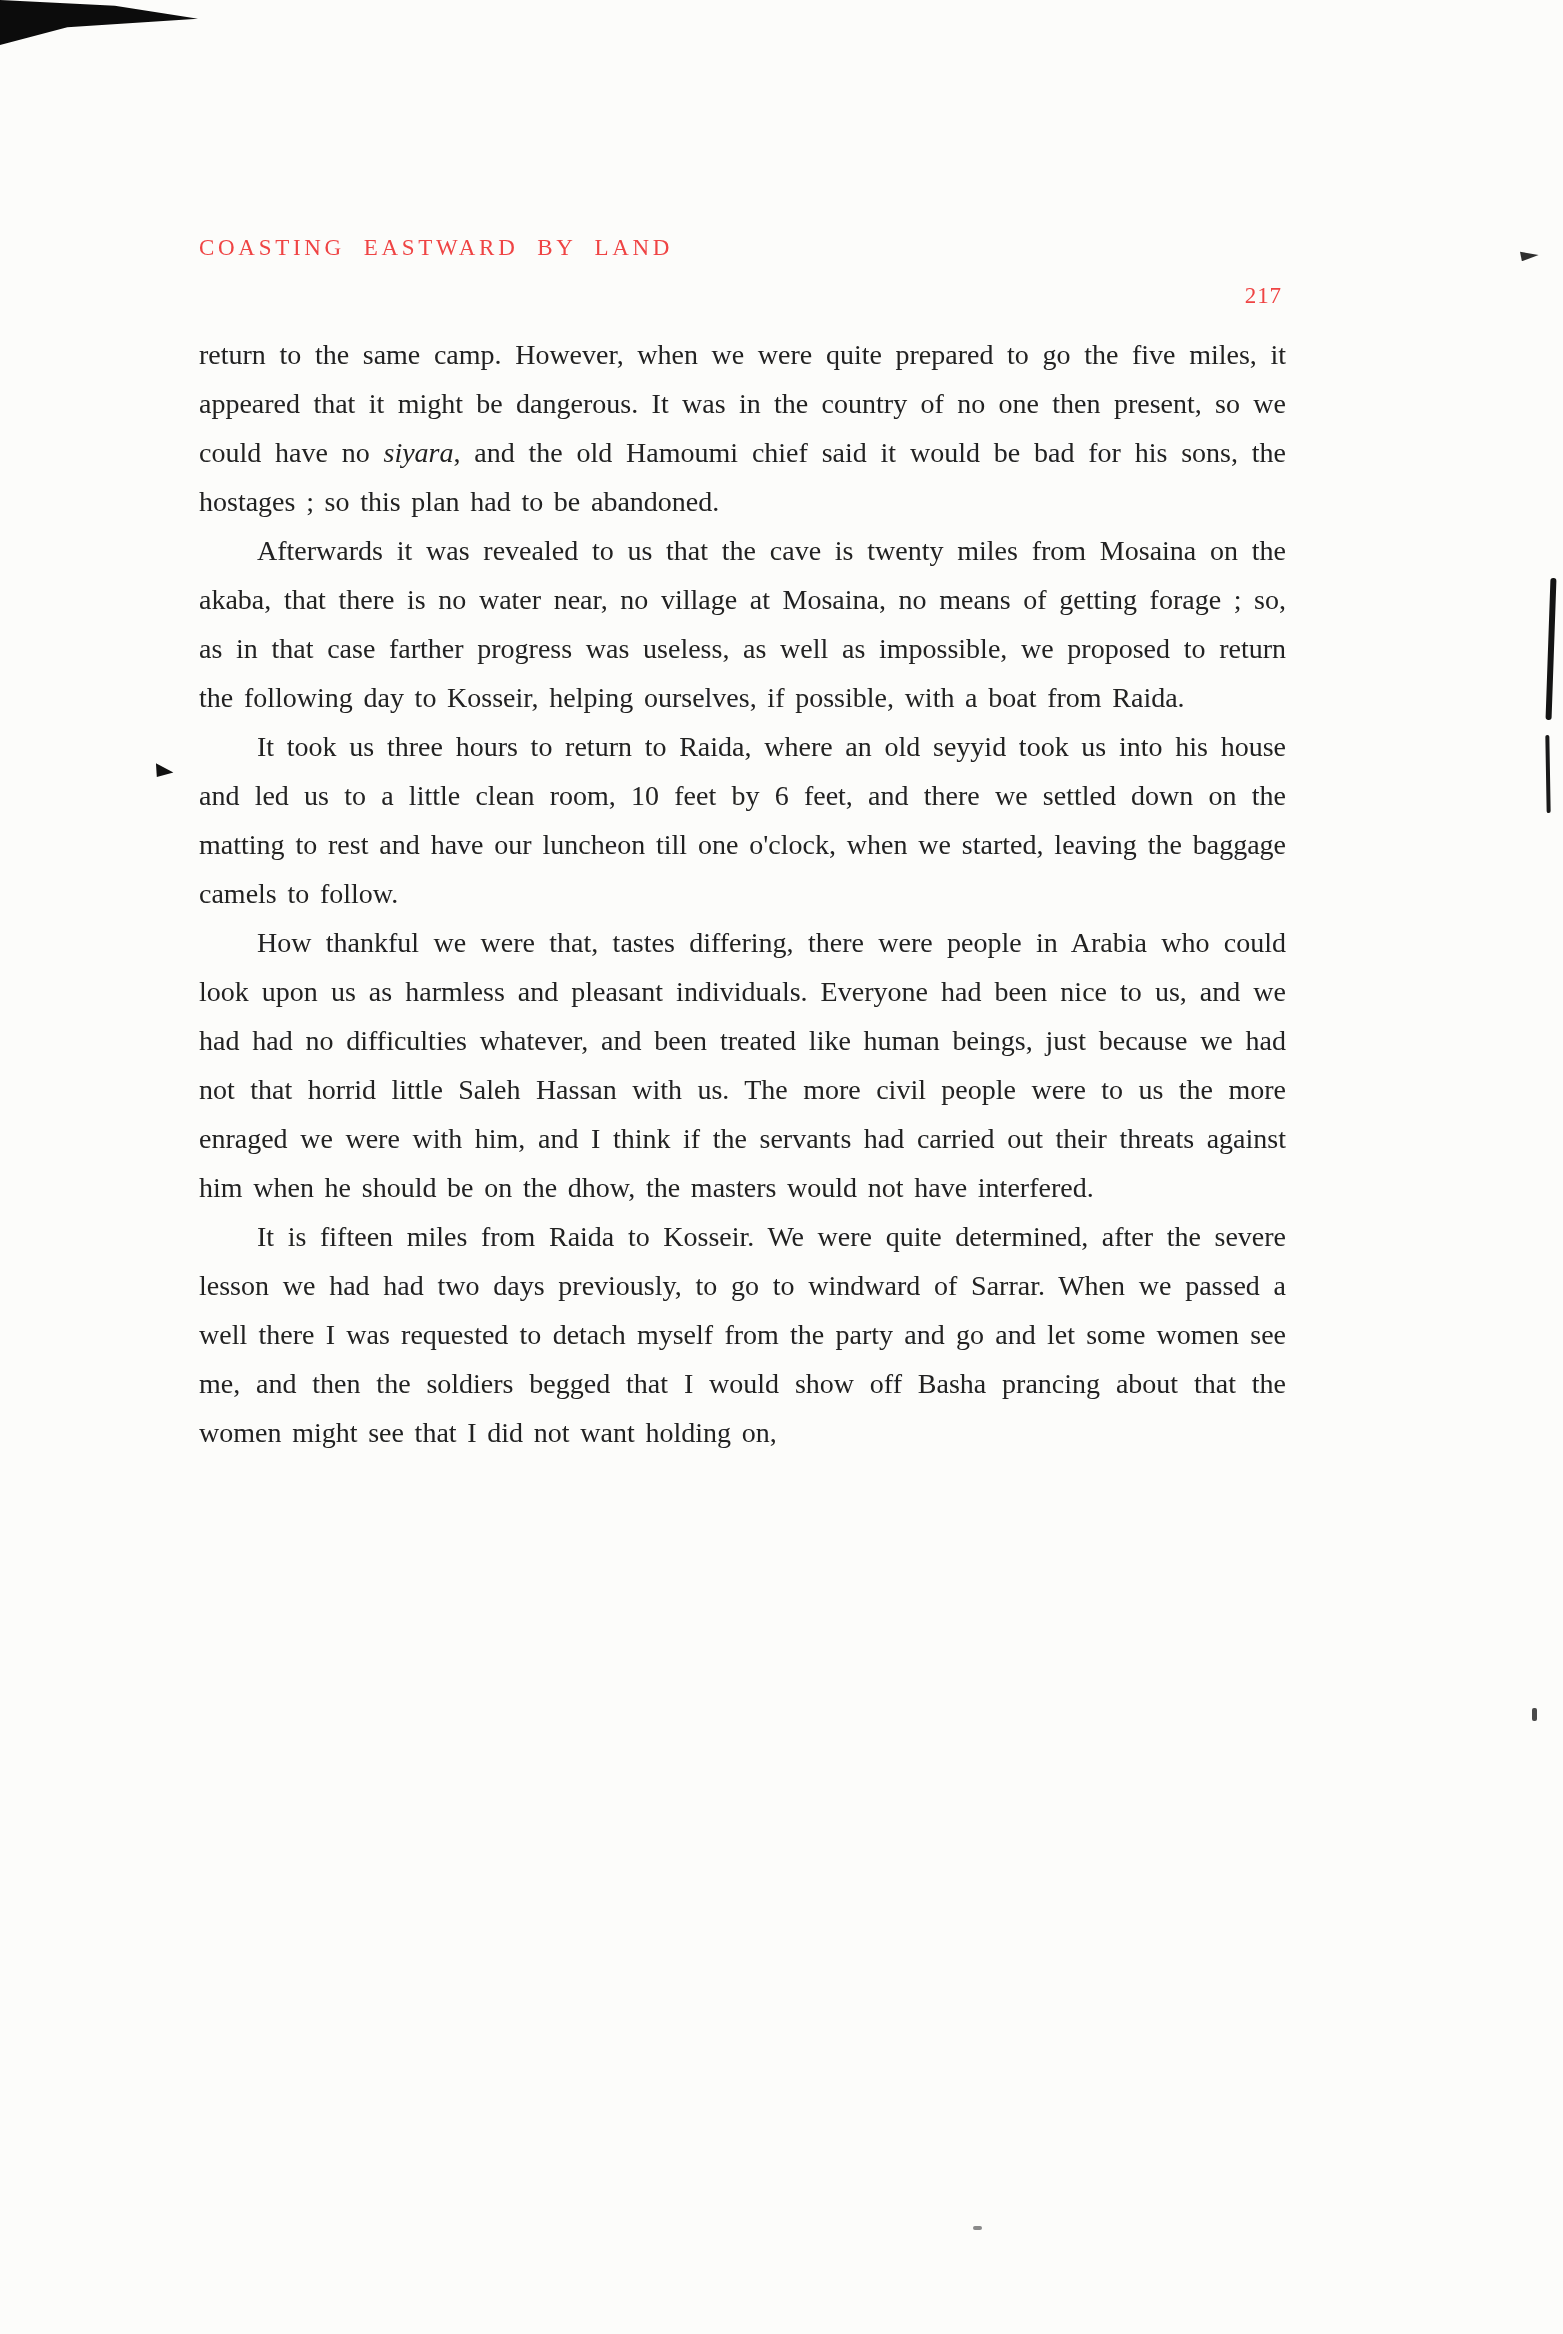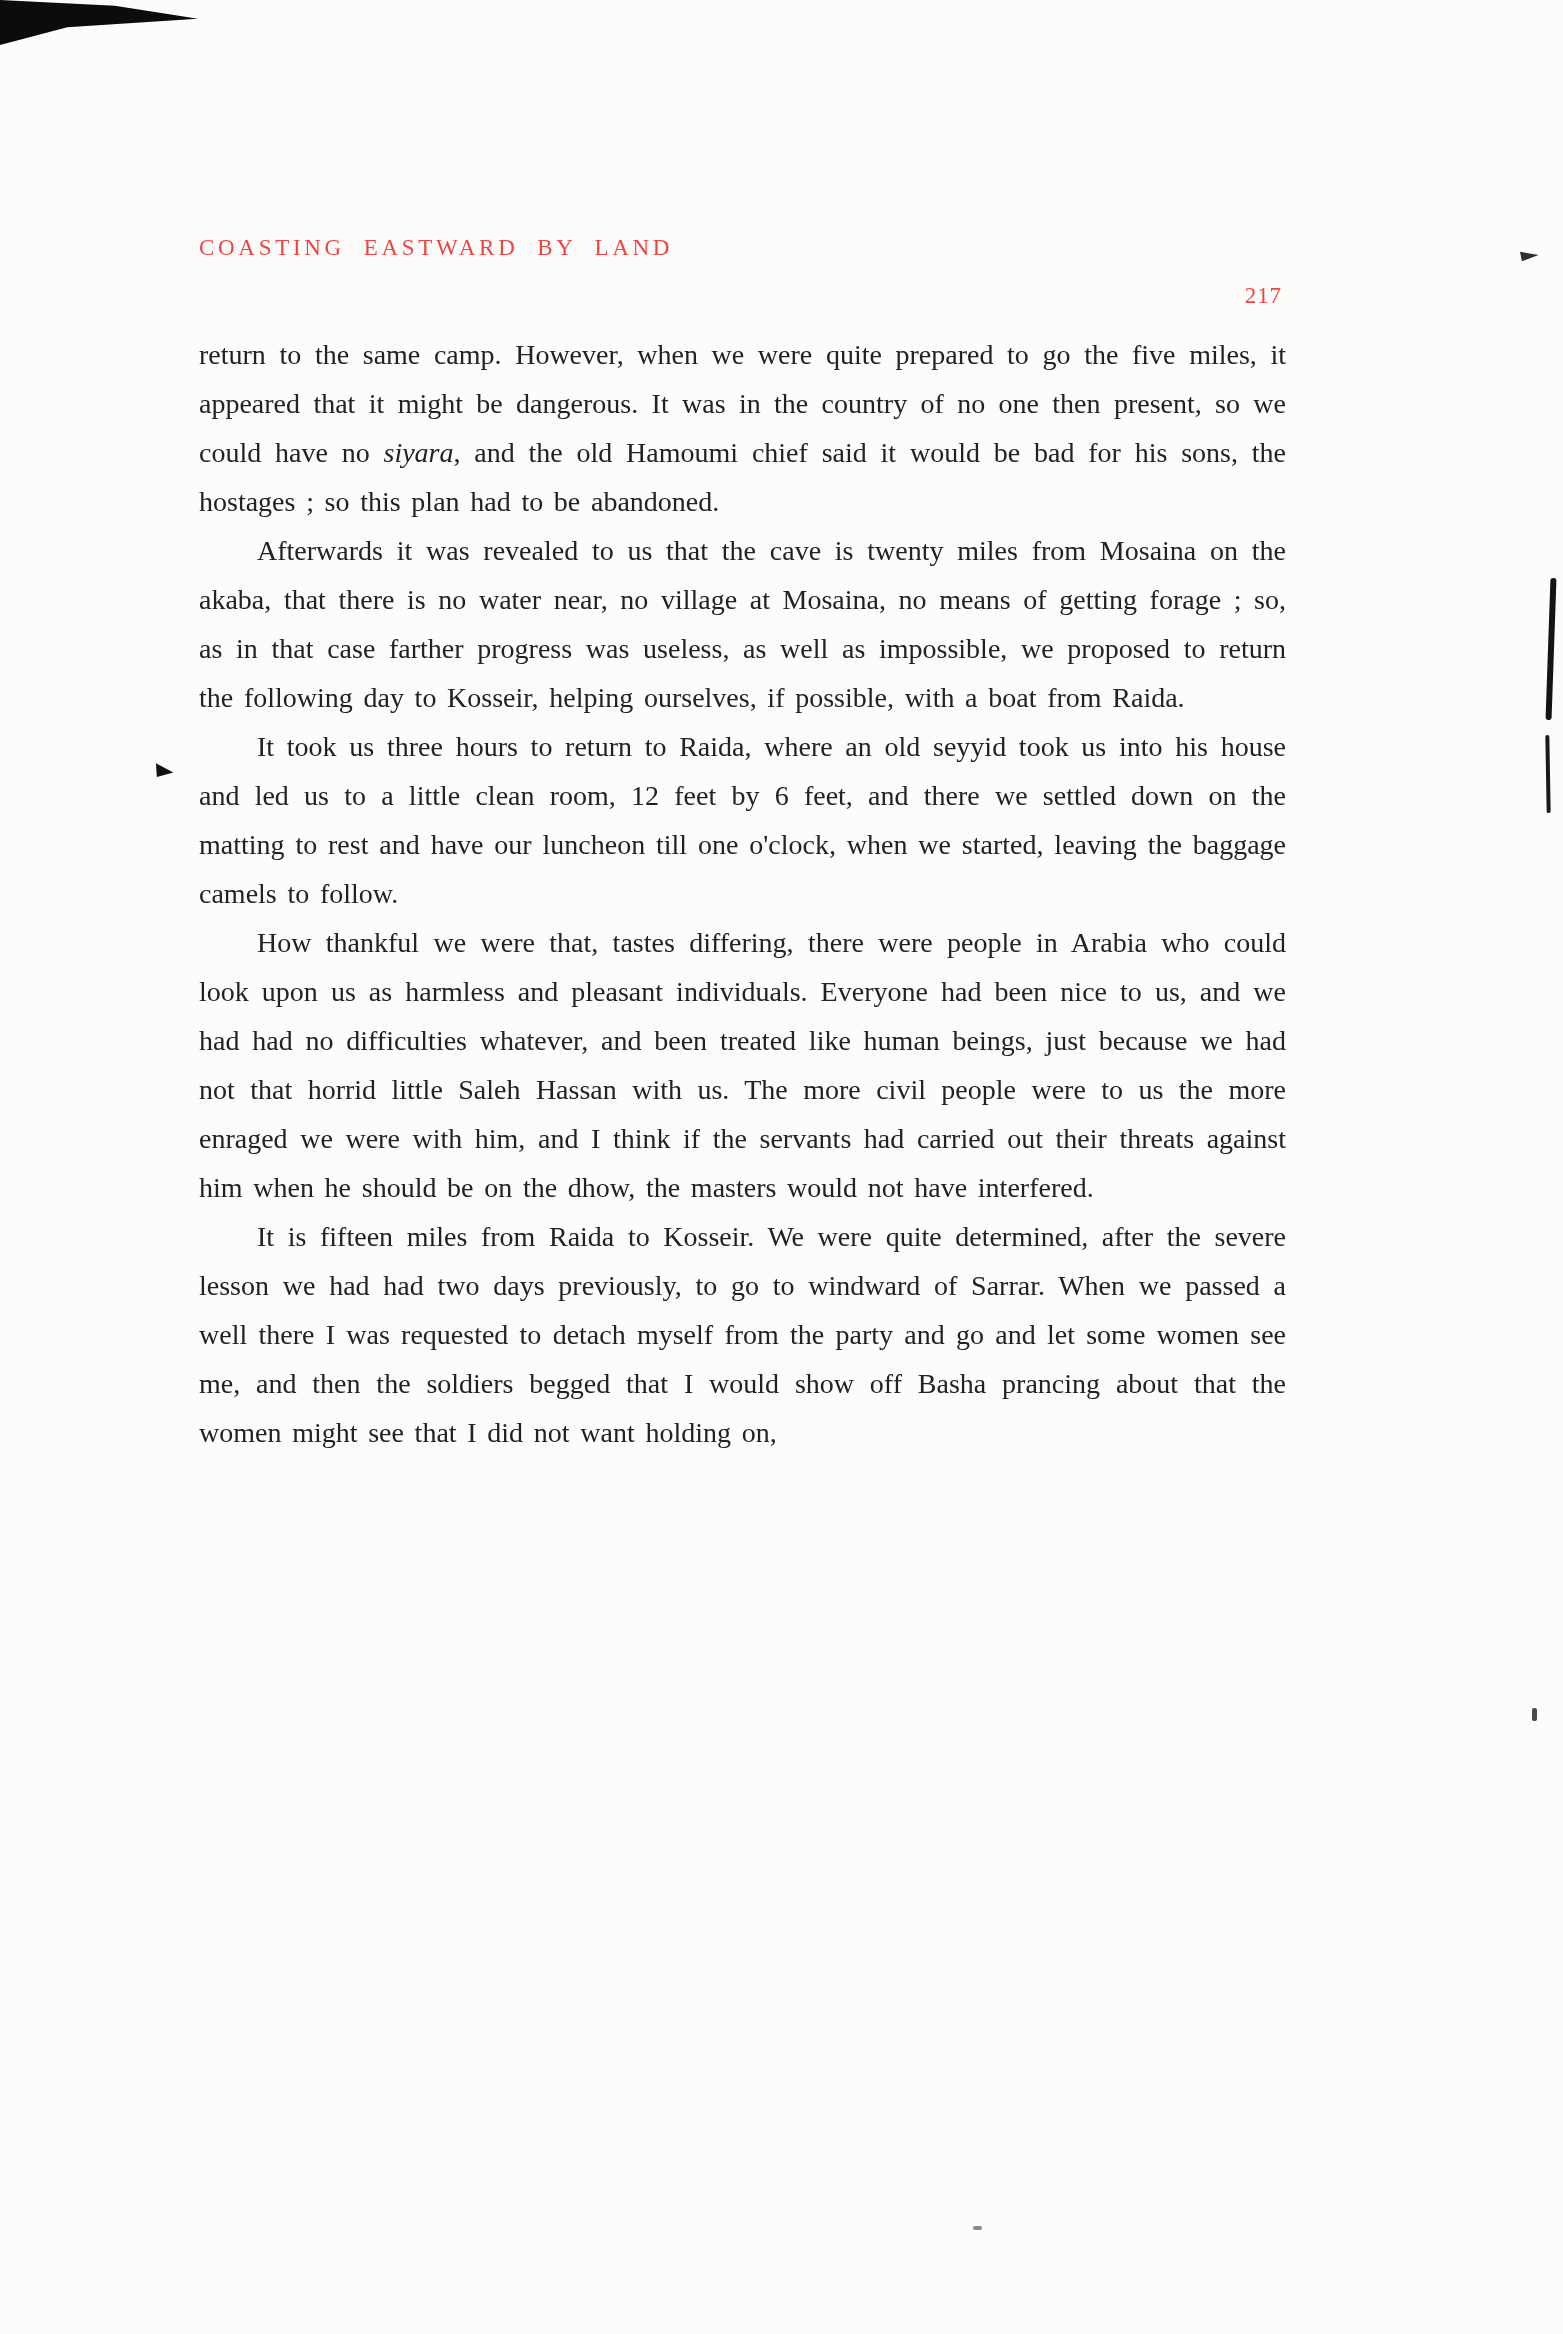--- a/index.html
+++ b/index.html
@@ -119,20 +119,20 @@
 
   <div class="content">
     <div class="header">
       <span class="running-title">COASTING EASTWARD BY LAND</span>
       <span class="page-number">217</span>
     </div>
 
     <div class="body-text">
         <p class="para no-indent"><span>return to the same camp.  However, when we were quite prepared to go the five miles, it appeared that it might be dangerous.  It was in the country of no one then present, so we could have no </span><span class="italic">siyara</span><span>, and the old Hamoumi chief said it would be bad for his sons, the hostages&nbsp;; so this plan had to be abandoned.</span></p>
         <p class="para"><span>Afterwards it was revealed to us that the cave is twenty miles from Mosaina on the akaba, that there is no water near, no village at Mosaina, no means of getting forage&nbsp;; so, as in that case farther progress was useless, as well as impossible, we proposed to return the following day to Kosseir, helping ourselves, if possible, with a boat from Raida.</span></p>
-        <p class="para"><span>It took us three hours to return to Raida, where an old seyyid took us into his house and led us to a little clean room, 12 feet by 6 feet, and there we settled down on the matting to rest and have our luncheon till one o'clock, when we started, leaving the baggage camels to follow.</span></p>
+        <p class="para"><span>It took us three hours to return to Raida, where an old seyyid took us into his house and led us to a little clean room, 10 feet by 6 feet, and there we settled down on the matting to rest and have our luncheon till one o'clock, when we started, leaving the baggage camels to follow.</span></p>
         <p class="para"><span>How thankful we were that, tastes differing, there were people in Arabia who could look upon us as harmless and pleasant individuals.  Everyone had been nice to us, and we had had no difficulties whatever, and been treated like human beings, just because we had not that horrid little Saleh Hassan with us.  The more civil people were to us the more enraged we were with him, and I think if the servants had carried out their threats against him when he should be on the dhow, the masters would not have interfered.</span></p>
         <p class="para"><span>It is fifteen miles from Raida to Kosseir.  We were quite determined, after the severe lesson we had had two days previously, to go to windward of Sarrar.  When we passed a well there I was requested to detach myself from the party and go and let some women see me, and then the soldiers begged that I would show off Basha prancing about that the women might see that I did not want holding on,</span></p>
       </div>
   </div>
 
 </div>
 
 
 </body></html>

